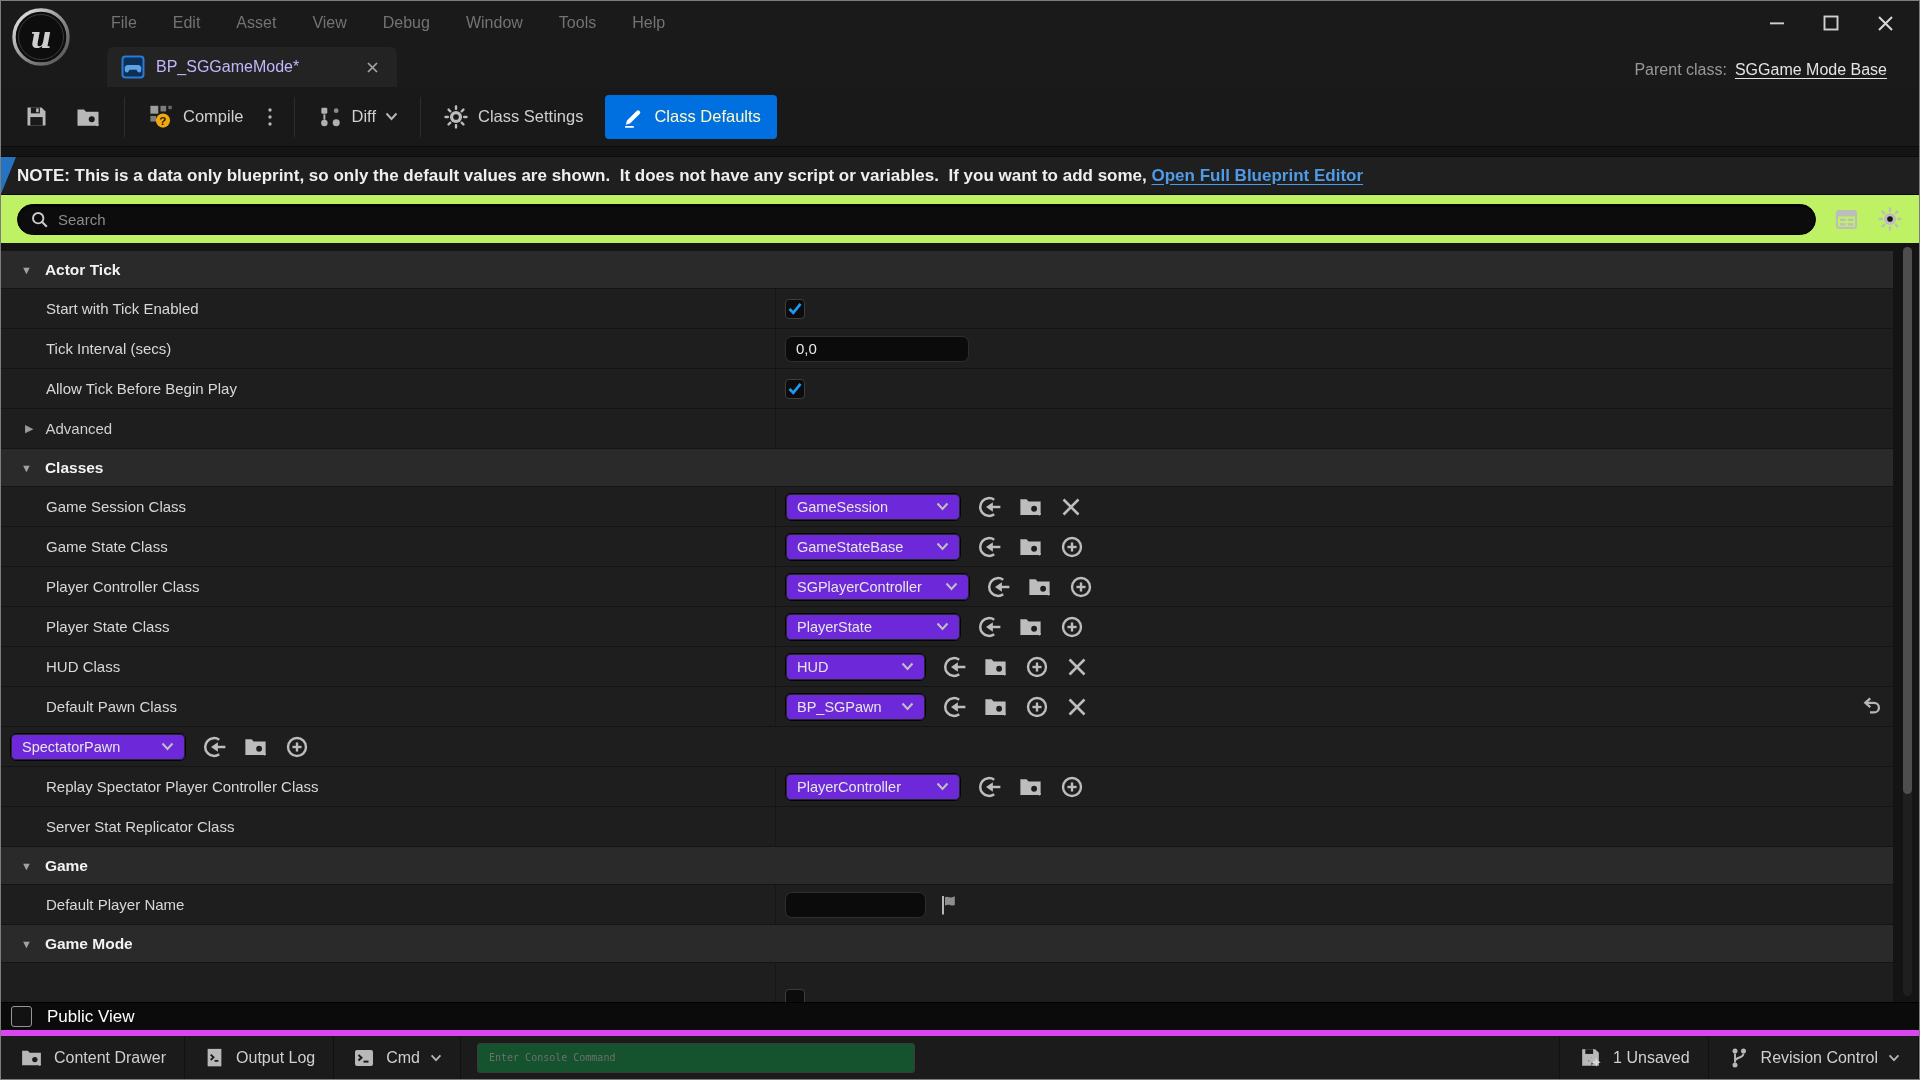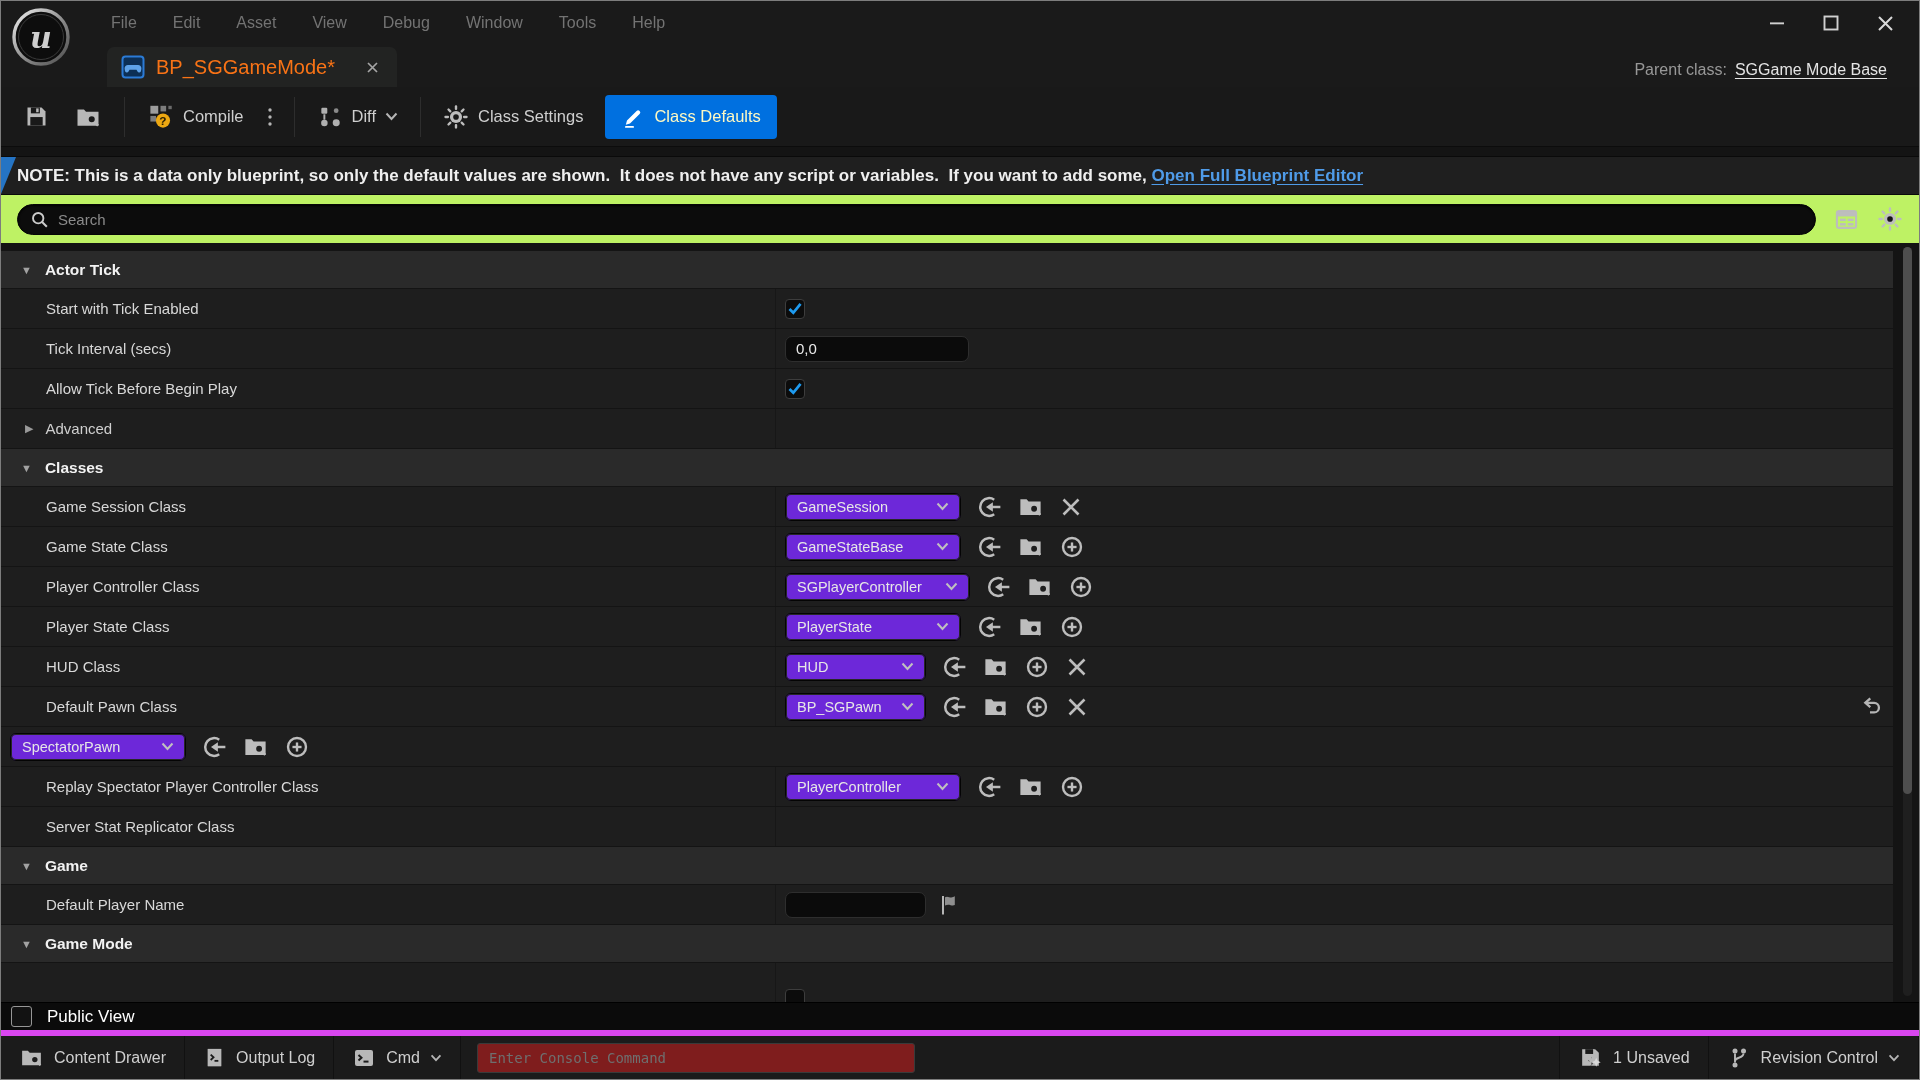--- a/index.html
+++ b/index.html
@@ -13,21 +13,21 @@
   .titlebar { height:44px; background:#1a1a1a; display:flex; align-items:center; position:relative; flex:0 0 auto; }
   .logo { position:absolute; left:10px; top:6px; width:60px; height:60px; z-index:20; }
   .menubar { display:flex; gap:8px; margin-left:96px; }
   .menu-item { font-size:16px; color:#737373; padding:4px 14px; cursor:default; }
   .win-controls { margin-left:auto; display:flex; align-items:center; gap:14px; padding-right:14px; }
   .win-btn { width:40px; height:32px; display:flex; align-items:center; justify-content:center; color:#d0d0d0; }
 
   
   .tabrow { height:42px; background:#1a1a1a; display:flex; align-items:flex-end; position:relative; flex:0 0 auto; }
   .tab { margin-left:106px; height:40px; min-width:290px; background:#222322; border-radius:7px 7px 0 0; display:flex; align-items:center; padding:0 14px; gap:11px; }
-  .tab-title { font-size:20px; color:#f97316; flex:1; }
+  .tab-title { font-size:16px; color:#c4b5fd; flex:1; }
   .tab-close { color:#9d9d9d; font-size:15px; padding:0 4px; }
   .parent-class { position:absolute; right:32px; bottom:8px; font-size:16px; }
   .parent-class .pc-label { color:#989898; margin-right:8px; }
   .parent-class .pc-value { color:#e4e4e4; text-decoration:underline; text-underline-offset:3px; }
 
   
   .toolbar { height:60px; background:#191919; border-bottom:1px solid #0c0c0c; display:flex; align-items:center; padding:0 10px; flex:0 0 auto; }
   .tb-btn { display:flex; align-items:center; gap:9px; padding:0 12px; height:44px; border-radius:4px; color:#cfcfcf; font-size:16.5px; }
   .tb-sep { width:1px; height:40px; background:#2d2d2d; margin:0 10px; }
   .tb-primary { background:var(--accent,#0070e0); color:#fef9c3; padding:0 16px; margin-left:10px; }
@@ -71,21 +71,21 @@
   
   .public-view { height:28px; background:#0b0b0b; border-top:1px solid #000; display:flex; align-items:center; padding-left:10px; gap:15px; flex:0 0 auto; }
   .pv-chk { width:21px; height:21px; background:#121212; border:1px solid #969696; border-radius:3px; }
   .pv-label { font-size:17px; color:#ffffff; }
 
   
   .statusbar { height:49px; background:#1b1b1b; border-top:6px solid #d946ef; display:flex; align-items:center; flex:0 0 auto; }
   .sb-btn { height:100%; display:flex; align-items:center; gap:10px; padding:0 18px; font-size:16px; color:#cfcfcf; border-right:1px solid #111; }
   .sb-btn:first-child { border-left:none; }
   .sb-right { border-left:1px solid #111; border-right:1px solid #111; margin-left:8px; }
-  .console-input { width:438px; height:30px; margin-left:16px; background:#7f1d1d; border:1px solid #3a3a3a; border-radius:3px; color:#9b9b9b; font-family:"DejaVu Sans Mono",monospace; font-size:14px; padding:0 11px; outline:none; }
+  .console-input { width:438px; height:30px; margin-left:16px; background:#14532d; border:1px solid #3a3a3a; border-radius:3px; color:#9b9b9b; font-family:"DejaVu Sans Mono",monospace; font-size:10px; padding:0 11px; outline:none; }
   .console-input::placeholder { color:#6f6f6f; font-family:"DejaVu Sans Mono",monospace; }
   .sb-spacer { flex:1; }
   .chev { display:inline-flex; }
 </style>
 </head>
 <body>
 
 <div class="window">
 
   <div class="titlebar">

